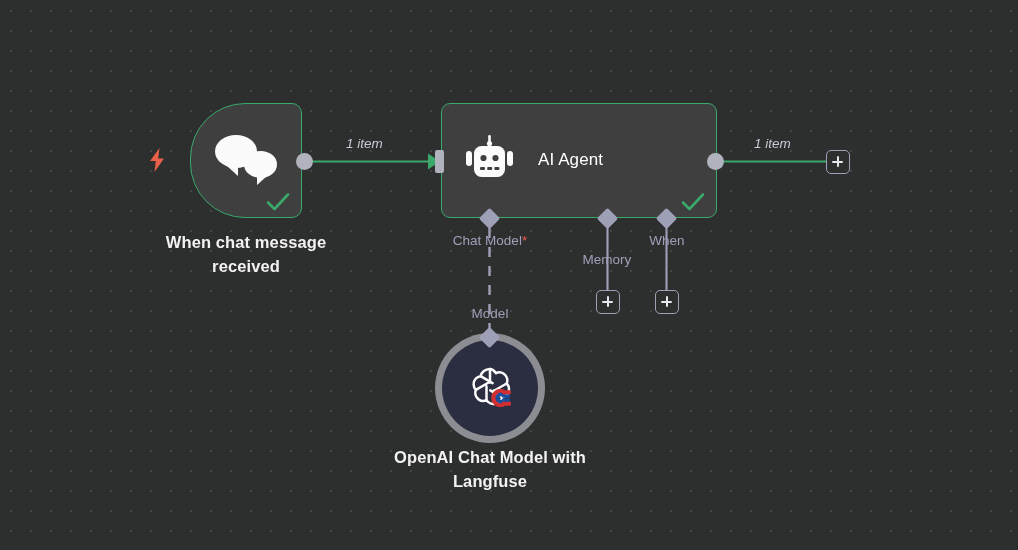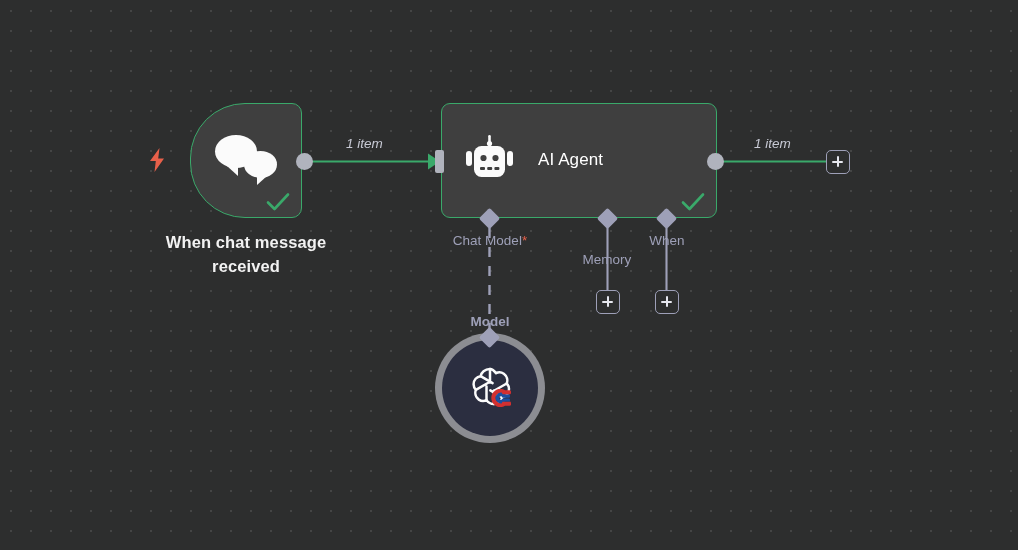--- a/index.html
+++ b/index.html
@@ -167,21 +167,21 @@
     position: absolute;
     color: #9ea0b8;
     font-size: 13.5px;
     text-align: center;
     white-space: nowrap;
     z-index: 5;
   }
   #lbl-chatmodel { left: 400px; top: 233px; width: 180px; }
   #lbl-memory    { left: 547px; top: 223px; width: 120px; margin-top: 29px; }
   #lbl-tool      { left: 607px; top: 233px; width: 120px; }
-  #lbl-model     { left: 430px; top: 314px; width: 120px; font-weight: bold; }
+  #lbl-model     { left: 430px; top: 306px; width: 120px; }
   .req-star { color: #e8604a; }
 
   
   .item-label {
     position: absolute;
     color: #c7c9d4;
     font-size: 13.5px;
     white-space: nowrap;
     z-index: 7;
     font-style: italic;
@@ -353,14 +353,15 @@
             <rect x="14" y="1.2" width="9" height="4.2" rx="1.4" fill="#d23030"></rect>
             <rect x="14" y="12.6" width="9" height="4.2" rx="1.4" fill="#d23030"></rect>
             <rect x="14" y="5.6" width="8" height="3.2" rx="1.2" fill="#1b4fa0"></rect>
             <rect x="14" y="9.4" width="8" height="3.2" rx="1.2" fill="#1b4fa0"></rect>
           </svg>
         </span>
       </span>
     </div>
   </div>
 
+  <div class="node-label" id="openai-label">OpenAI Chat Model with Langfuse</div>
 
 </div>
 
 </body></html>

